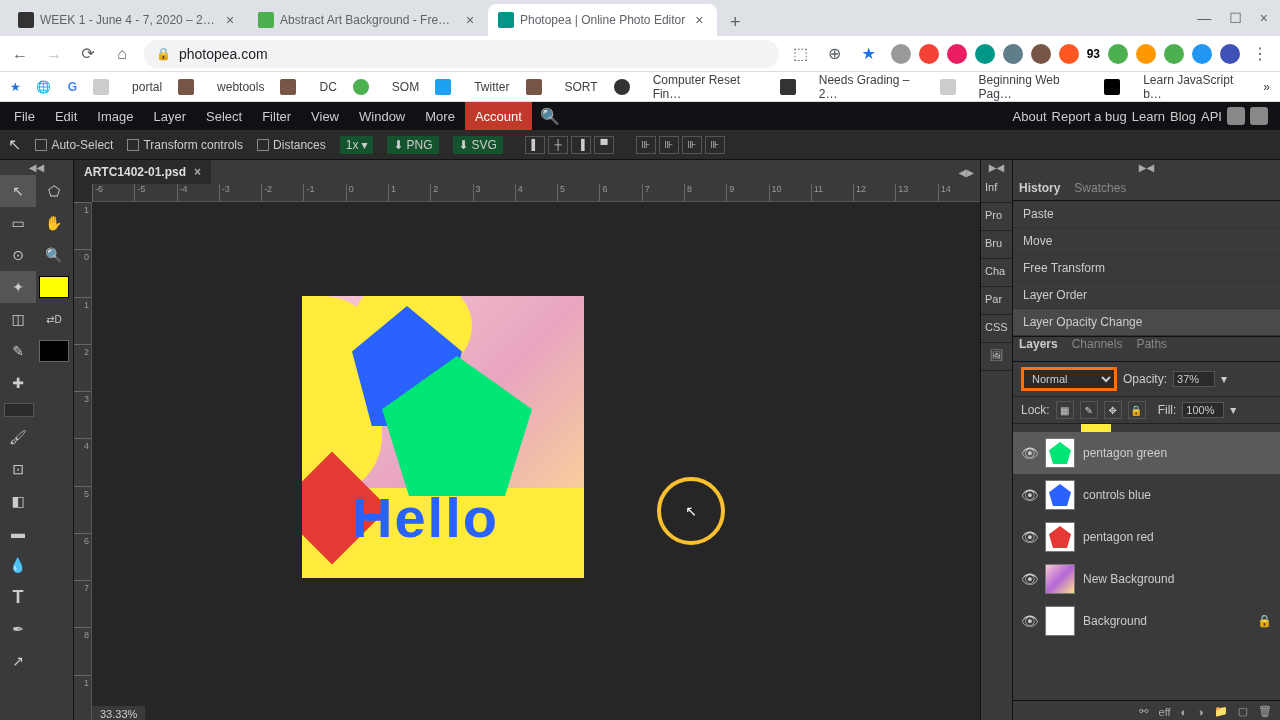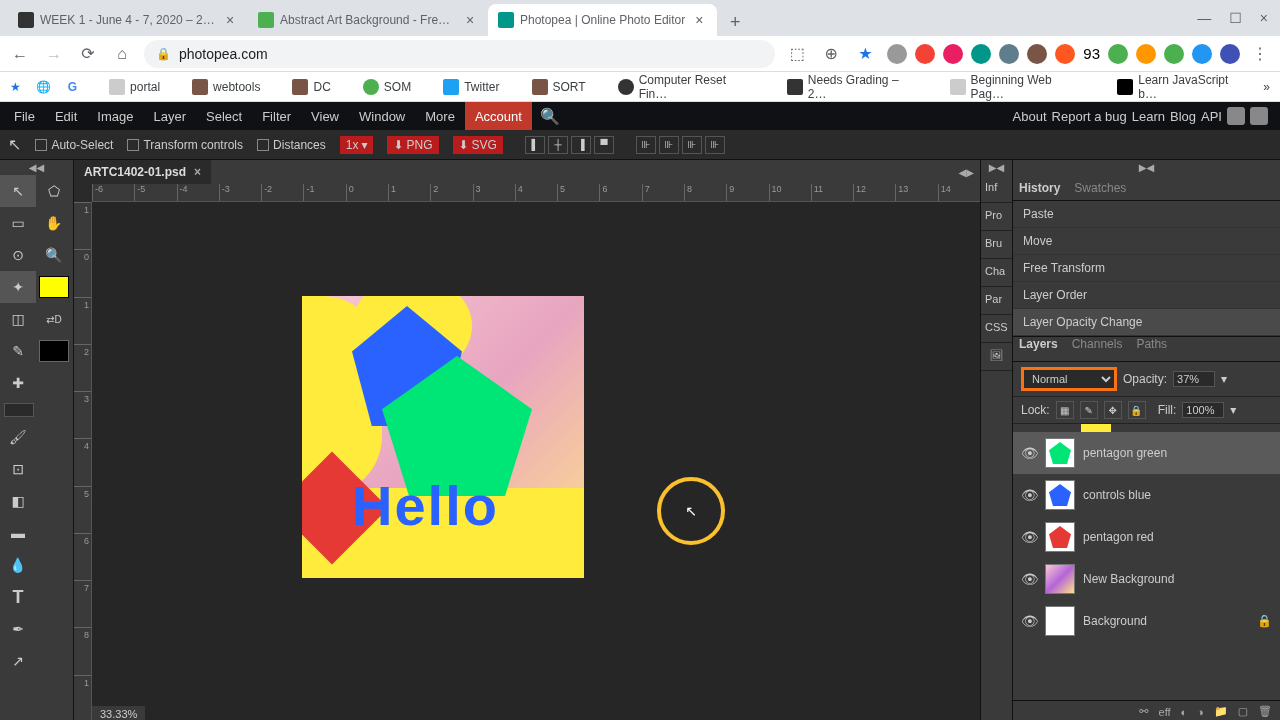--- a/index.html
+++ b/index.html
@@ -19,36 +19,36 @@
 
 .url-bar { height: 36px; background: #fff; display: flex; align-items: center; padding: 0 8px; gap: 10px; border-bottom: 1px solid #dadce0; }
 .nav-btn { width: 24px; height: 24px; color: #5f6368; display: flex; align-items: center; justify-content: center; font-size: 16px; }
 .url-field { flex: 1; height: 28px; background: #f1f3f4; border-radius: 14px; display: flex; align-items: center; padding: 0 12px; gap: 8px; font-size: 14px; color: #202124; }
 .lock { font-size: 12px; }
 .ext-icons { display: flex; gap: 8px; align-items: center; }
 .ext-icon { width: 20px; height: 20px; border-radius: 50%; }
 
 
 .bookmarks { height: 30px; background: #fff; display: flex; align-items: center; padding: 0 10px; gap: 16px; border-bottom: 1px solid #dadce0; font-size: 12px; color: #3c4043; }
-.bookmark { display: flex; align-items: center; gap: 5px; margin-left: 16px; }
+.bookmark { display: flex; align-items: center; gap: 23px; }
 .bm-icon { width: 16px; height: 16px; background: #ccc; border-radius: 2px; flex-shrink: 0; }
 
 
 .app-menu { height: 28px; background: #0f1114; display: flex; align-items: center; padding: 0 4px; color: #ccc; font-size: 13px; }
 .menu-item { padding: 0 10px; height: 100%; display: flex; align-items: center; }
 .menu-item.account { background: #c0392b; color: #fff; }
 .menu-right { margin-left: auto; display: flex; align-items: center; gap: 5px; padding-right: 8px; }
 .search-icon-menu { color: #ccc; padding: 0 8px; font-size: 16px;}
 .social { width: 18px; height: 18px; background: #888; border-radius: 3px; }
 
 
 .options-bar { height: 30px; background: #2a2a2a; display: flex; align-items: center; padding: 0 8px; gap: 14px; color: #ccc; font-size: 12px; border-bottom: 1px solid #111; }
 .opt-check { display: flex; align-items: center; gap: 4px; }
 .cb { width: 12px; height: 12px; border: 1px solid #888; }
-.opt-btn { padding: 2px 6px; background: #b91c1c; display: flex; align-items: center; gap: 3px; }
+.opt-btn { padding: 2px 6px; background: #14532d; display: flex; align-items: center; gap: 3px; }
 .align-group { display: flex; gap: 3px; margin-left: 8px; }
 .align-btn { width: 20px; height: 18px; border: 1px solid #555; display: flex; align-items: center; justify-content: center; font-size: 10px; }
 
 
 .workspace { height: 562px; display: flex; background: #2a2a2a; }
 .toolbar-left { width: 74px; display: flex; flex-wrap: wrap; background: #3a3a3a; border-right: 1px solid #111; align-content: flex-start; }
 .toolbar-left .collapse { width: 100%; text-align: center; font-size: 10px; color: #aaa; padding: 2px 0; }
 .tool { width: 36px; height: 32px; display: flex; align-items: center; justify-content: center; font-size: 14px; color: #ccc; border: 1px solid transparent; }
 .tool.sel { background: #555; }
 .color-swatch { width: 30px; height: 22px; margin: 2px; }
@@ -66,21 +66,21 @@
 .ruler-v { width: 18px; background: #3a3a3a; display: flex; flex-direction: column; color: #999; font-size: 9px; border-right: 1px solid #555; }
 .ruler-v span { flex: 1; border-top: 1px solid #666; padding-top: 2px; text-align: right; padding-right: 2px;}
 .viewport { flex: 1; background: #262626; position: relative; display: flex; align-items: center; justify-content: flex-start;}
 .canvas-img { width: 282px; height: 282px; margin-left: 210px; margin-top: -50px; position: relative; background: linear-gradient(135deg, #f8c9d4, #e8a5c0, #ffe08a); overflow: hidden; }
 .blob-y1 { position: absolute; width: 120px; height: 100px; background: #ffeb3b; border-radius: 50%; top: -20px; left: 50px; }
 .blob-y2 { position: absolute; width: 80px; height: 200px; background: #ffeb3b; top: 0; left: 0; border-radius: 0 60px 60px 0; }
 .blob-y3 { position: absolute; width: 282px; height: 90px; background: #ffeb3b; bottom: 0; left: 0; }
 .blob-r { position: absolute; width: 80px; height: 80px; background: #e53935; bottom: 30px; left: -10px; transform: rotate(45deg); }
 .pent-blue { position: absolute; width: 110px; height: 120px; background: #2962ff; top: 10px; left: 50px; clip-path: polygon(50% 0, 100% 38%, 82% 100%, 18% 100%, 0 38%); }
 .pent-green { position: absolute; width: 150px; height: 140px; background: #00e676; top: 60px; left: 80px; clip-path: polygon(50% 0, 100% 38%, 82% 100%, 18% 100%, 0 38%); }
-.hello { position: absolute; bottom: 40px; left: 50px; font-size: 56px; font-weight: 900; color: #2962ff; font-family: Impact, 'Arial Black', sans-serif; letter-spacing: 2px; }
+.hello { position: absolute; bottom: 28px; left: 50px; font-size: 56px; font-weight: 900; color: #2962ff; font-family: Impact, 'Arial Black', sans-serif; letter-spacing: 2px; }
 .cursor-ring { position: absolute; width: 68px; height: 68px; border: 4px solid #fbc02d; border-radius: 50%; top: 275px; left: 565px; display:flex; align-items:center; justify-content:center; }
 .cursor-arrow { color: #fff; font-size: 14px; }
 .zoom-display { position: absolute; bottom: 0; left: 0; background: #3a3a3a; color: #ccc; font-size: 11px; padding: 2px 8px; }
 
 
 .right-minitabs { width: 32px; background: #3a3a3a; border-left: 1px solid #111; display: flex; flex-direction: column; font-size: 11px; color: #ccc; }
 .panel-collapse { text-align: center; font-size: 10px; padding: 2px 0; color: #aaa;}
 .minitab { padding: 6px 4px; text-align: left; border-bottom: 1px solid #222; height: 28px; overflow: hidden; }
 
 
@@ -151,21 +151,21 @@
   <div class="nav-btn">⊕</div>
   <div class="nav-btn" style="color:#1a73e8">★</div>
   <div class="ext-icons">
     <div class="ext-icon" style="background:#999"></div>
     <div class="ext-icon" style="background:#f44336"></div>
     <div class="ext-icon" style="background:#e91e63"></div>
     <div class="ext-icon" style="background:#009688"></div>
     <div class="ext-icon" style="background:#607d8b"></div>
     <div class="ext-icon" style="background:#795548"></div>
     <div class="ext-icon" style="background:#ff5722"></div>
-    <span style="font-size:15px;font-weight:normal">93</span>
+    <span style="font-size:12px;font-weight:bold">93</span>
     <div class="ext-icon" style="background:#4caf50"></div>
     <div class="ext-icon" style="background:#ff9800"></div>
     <div class="ext-icon" style="background:#4caf50"></div>
     <div class="ext-icon" style="background:#2196f3"></div>
     <div class="ext-icon" style="background:#3f51b5"></div>
     <div class="nav-btn">⋮</div>
   </div>
 </div>
 
 <div class="bookmarks">

